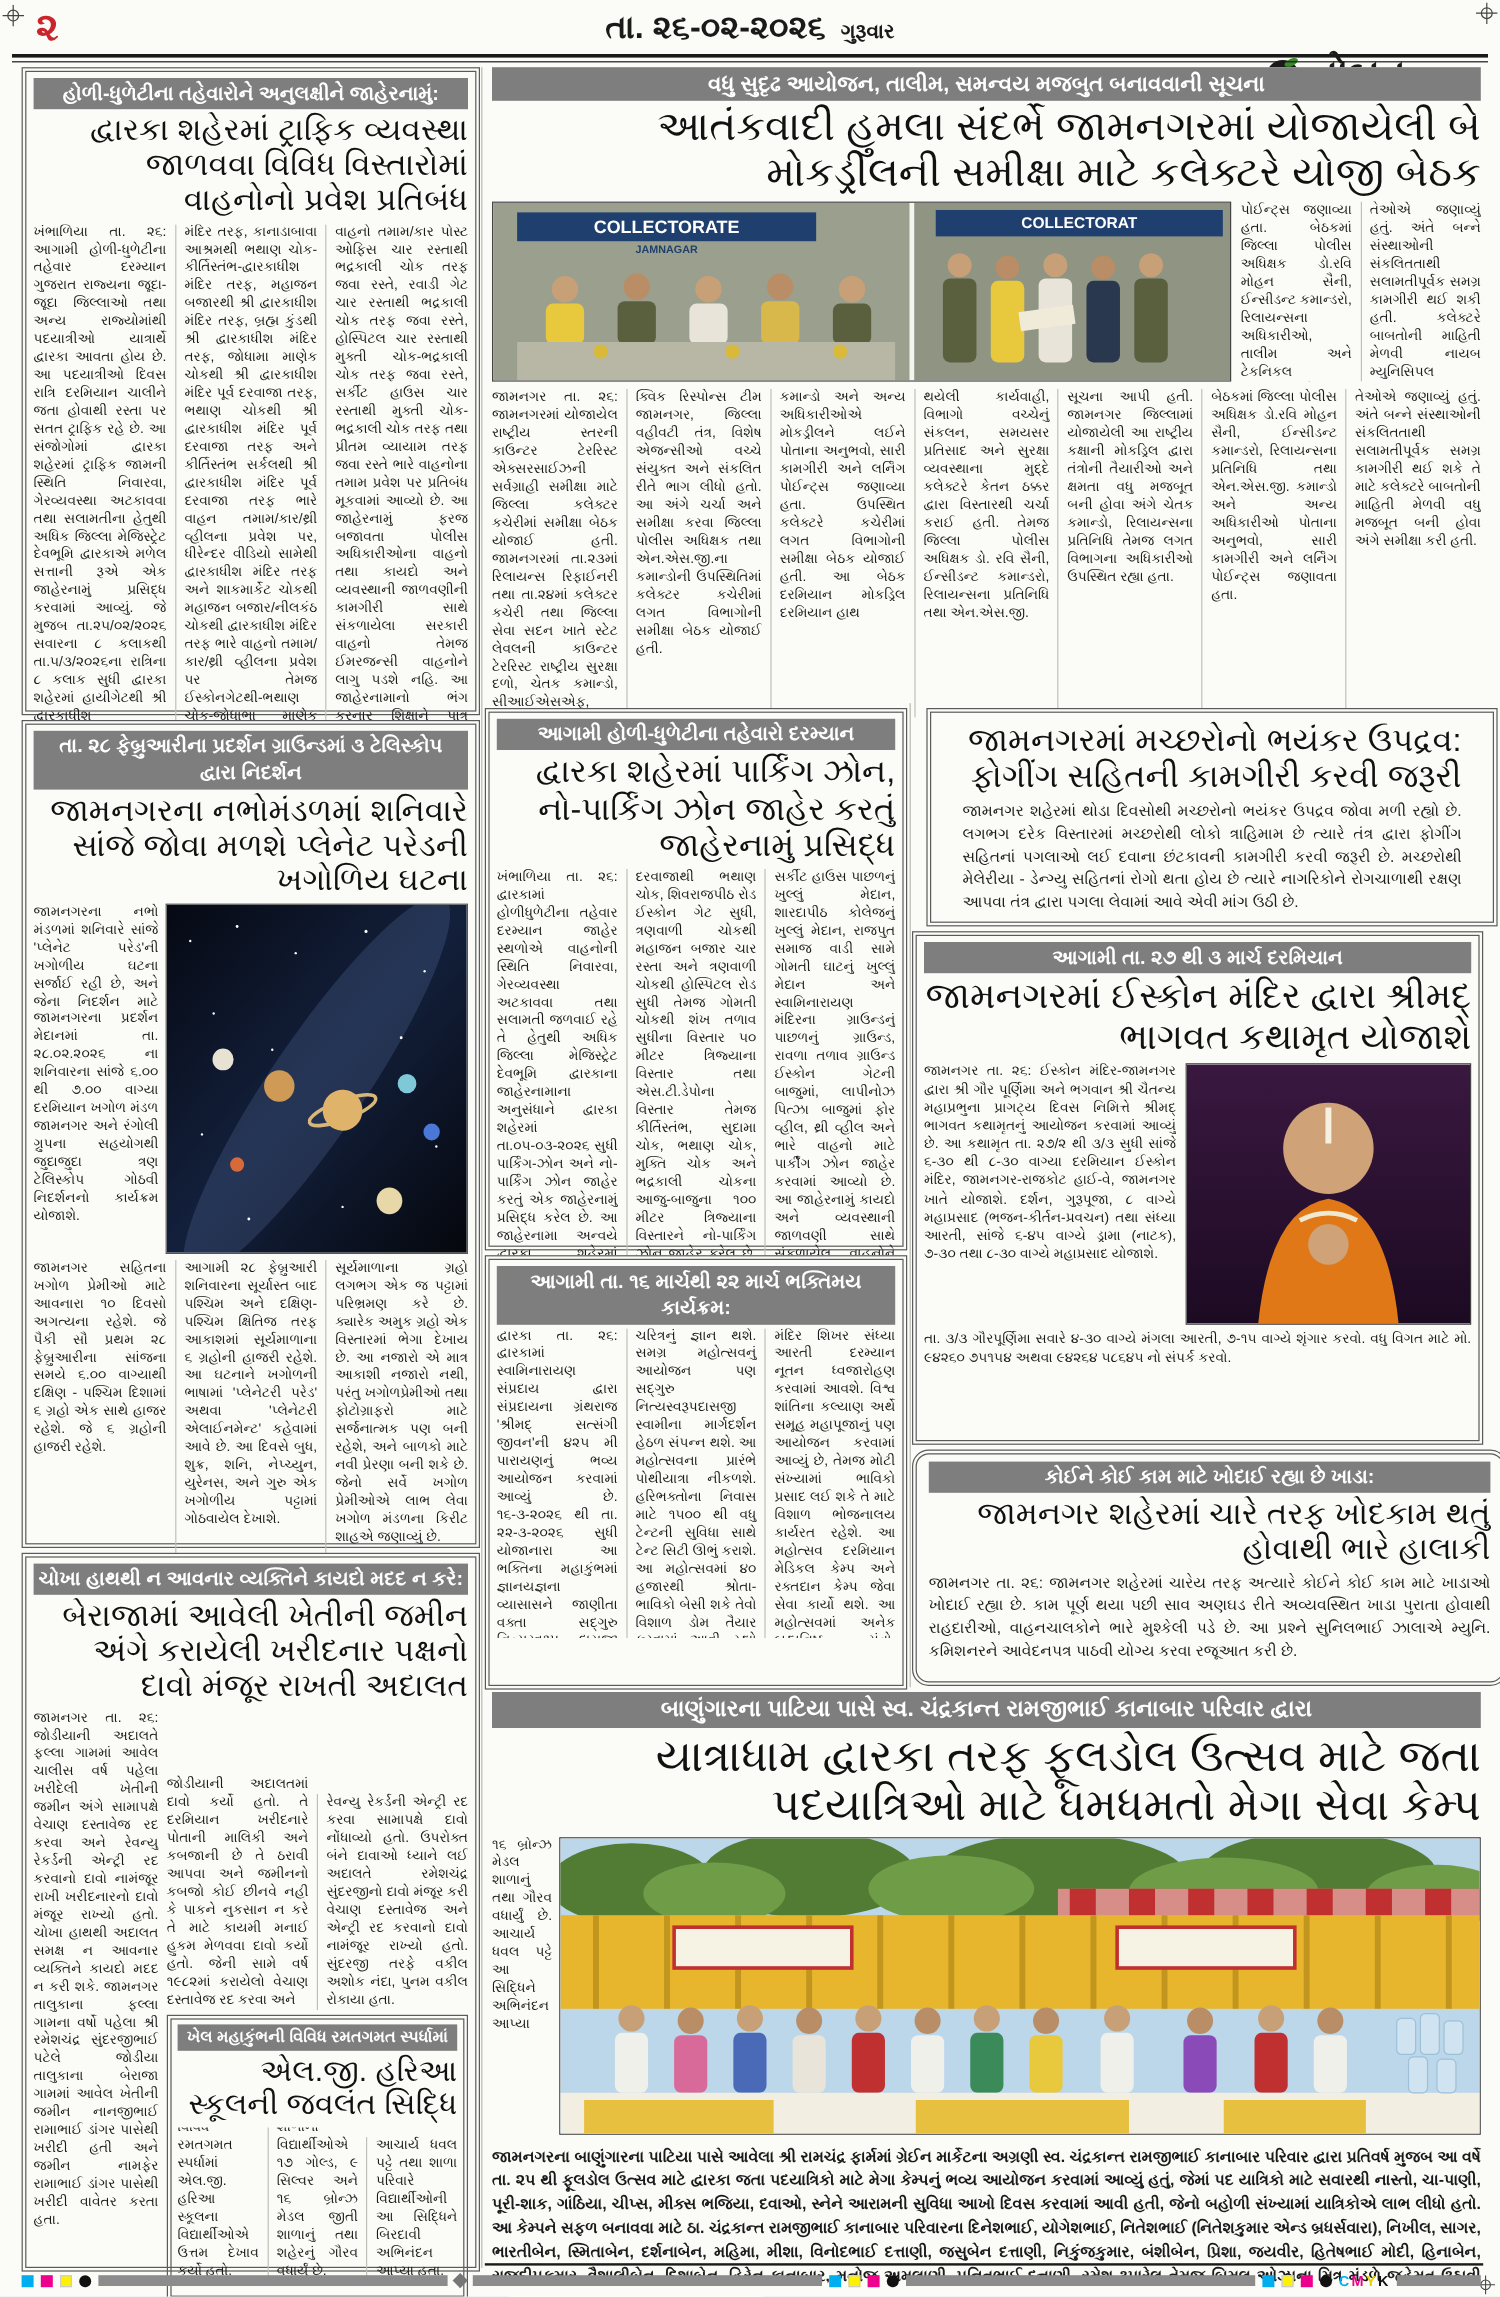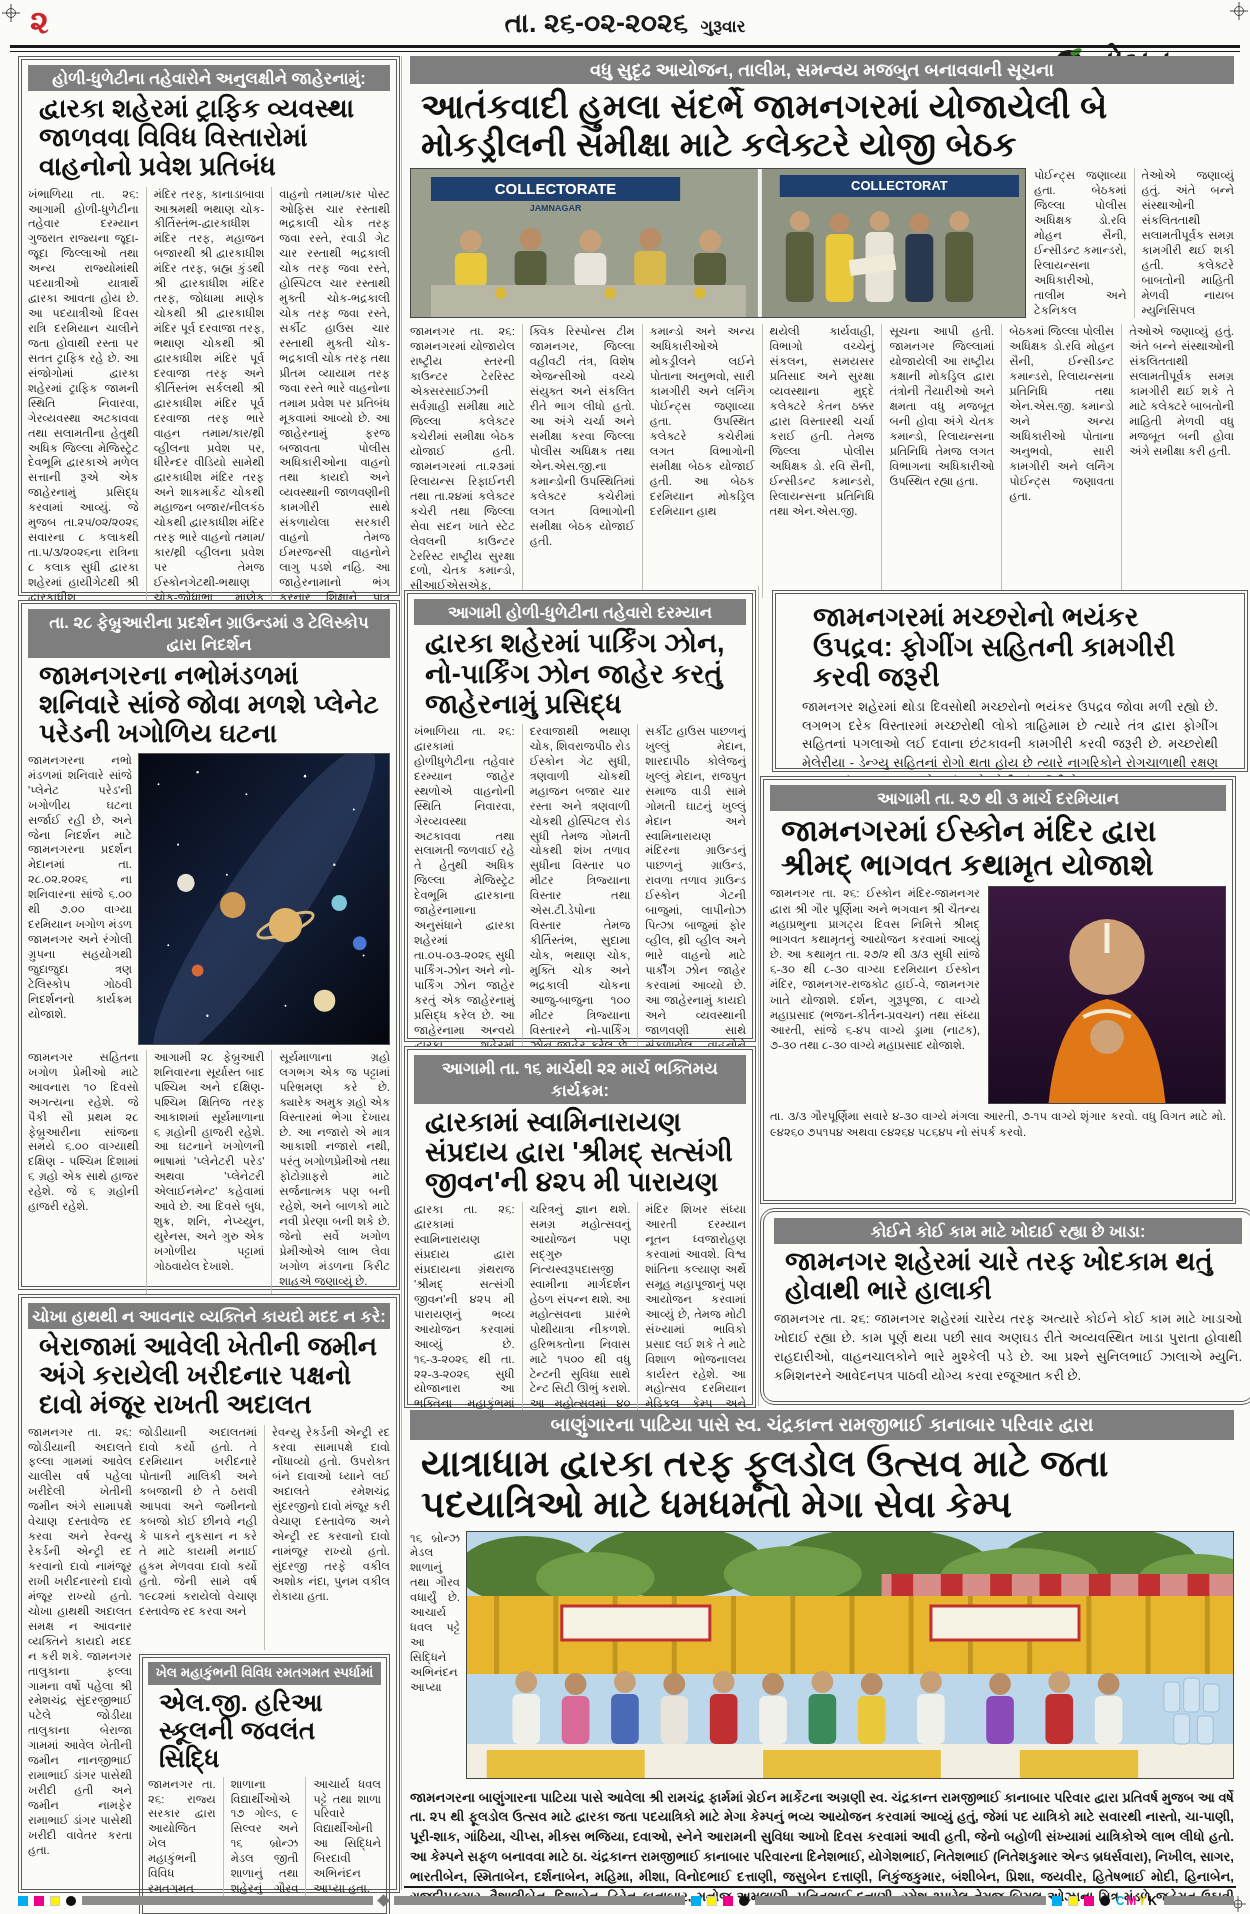--- a/index.html
+++ b/index.html
@@ -17,21 +17,21 @@
   .mast-loc { font-size:12px; font-weight:bold; align-self:flex-end; margin-bottom:6px; }
   .ruleA { position:absolute; top:45px; left:10px; right:10px; border-top:3px solid #1a1a1a; }
   .ruleB { position:absolute; top:51px; left:10px; right:10px; border-top:1px solid #1a1a1a; }
   .reg { position:absolute; }
 
   
   .art { position:absolute; background:#fbfbf8; }
   .boxed { border:4px double #5a5a5a; padding:5px 6px; }
   .kicker { background:#7e7e7e; color:#fff; font-weight:bold; text-align:center;
             font-size:16.5px; line-height:1.35; padding:2px 4px; margin-bottom:3px; }
-  .hl { text-align:left; font-weight:bold; line-height:1.12; color:#111; margin:2px 11px 5px; }
+  .hl { text-align:right; font-weight:normal; line-height:1.12; color:#111; margin:2px 0 5px; }
   .hl26 { font-size:26px; } .hl27 { font-size:27px; } .hl30 { font-size:30px; }
   .hl34 { font-size:34px; } .hl38 { font-size:37px; }
   .body { font-size:11.5px; line-height:1.3; text-align:justify; overflow:hidden; }
   .cols { display:flex; gap:7px; }
   .cols > div { flex:1; min-width:0; }
   .ruled > div + div { border-left:1px solid #c0c0b8; padding-left:7px; }
   .b13 { font-size:13px; line-height:1.45; }
   .vrule { position:absolute; width:0; border-left:1px solid #b9b9b0; }
 
   
@@ -41,21 +41,21 @@
   #art-planet { left:18px; top:600px; width:382px; height:690px; }
   .planet-mid { display:flex; gap:6px; height:292px; margin-bottom:5px; }
   .pm-left { width:104px; font-size:11.5px; line-height:1.3; text-align:justify; overflow:hidden; }
   .pm-img { flex:1; border:1px solid #555; }
   #art-planet .after { height:250px; }
 
   #art-court { left:18px; top:1294px; width:382px; height:599px; }
   .court-row { display:flex; gap:7px; height:492px; }
   .court-c1 { width:104px; font-size:11.5px; line-height:1.3; text-align:justify; overflow:hidden; }
   .court-right { flex:1; display:flex; flex-direction:column; min-width:0; }
-  .court-right .body { height:250px; margin-bottom:4px; }
+  .court-right .body { height:250px; margin-bottom:4px;align-items:flex-end; }
   #art-sports { position:static; border:4px double #5a5a5a; padding:4px 5px; flex:1; }
   #art-sports .kicker { font-size:13.5px; }
   #art-sports .hl { font-size:25px; }
   #art-sports .body { height:128px; }
 
   #art-mock { left:404px; top:56px; width:832px; height:530px; padding:0 2px 0 6px; }
   #art-mock .kicker { font-size:18px; }
   .mock-mid { display:flex; gap:8px; height:150px; margin:4px 0 6px; }
   .mock-photo { width:616px; border:1px solid #444; position:relative; overflow:hidden; }
   .mock-side { flex:1; }
@@ -293,21 +293,20 @@
     <h2 class="hl hl27">દ્વારકા શહેરમાં પાર્કિંગ ઝોન, નો-પાર્કિંગ ઝોન જાહેર કરતું જાહેરનામું પ્રસિદ્ધ</h2>
     <div class="cols ruled body">
       <div>ખંભાળિયા તા. ૨૬: દ્વારકામાં હોળીધુળેટીના તહેવાર દરમ્યાન જાહેર સ્થળોએ વાહનોની સ્થિતિ નિવારવા, ગેરવ્યવસ્થા અટકાવવા તથા સલામતી જળવાઈ રહે તે હેતુથી અધિક જિલ્લા મેજિસ્ટ્રેટ દેવભૂમિ દ્વારકાના જાહેરનામાના અનુસંધાને દ્વારકા શહેરમાં તા.૦૫-૦૩-૨૦૨૬ સુધી પાર્કિંગ-ઝોન અને નો-પાર્કિંગ ઝોન જાહેર કરતું એક જાહેરનામું પ્રસિદ્ધ કરેલ છે. આ જાહેરનામા અન્વયે દ્વારકા શહેરમાં તા.૨૫-૦૨-૨૦૨૬થી તા.૦૫-૦૩-૨૦૨૬ સુધી પૂર્વ દરવાજાથી જોધાભા માણેક અને પૂર્વ</div>
       <div>દરવાજાથી ભથાણ ચોક, શિવરાજપીઠ રોડ ઈસ્કોન ગેટ સુધી, ત્રણવાળી ચોકથી મહાજન બજાર ચાર રસ્તા અને ત્રણવાળી ચોકથી હોસ્પિટલ રોડ સુધી તેમજ ગોમતી ચોકથી શંખ તળાવ સુધીના વિસ્તાર ૫૦ મીટર ત્રિજ્યાના વિસ્તાર તથા એસ.ટી.ડેપોના વિસ્તાર તેમજ કીર્તિસ્તંભ, સુદામા ચોક, ભથાણ ચોક, મુક્તિ ચોક અને ભદ્રકાલી ચોકના આજુ-બાજુના ૧૦૦ મીટર ત્રિજ્યાના વિસ્તારને નો-પાર્કિંગ ઝોન જાહેર કરેલ છે. જ્યારે હાયીગેટ પાર્કિંગ.</div>
       <div>સર્કીટ હાઉસ પાછળનું ખુલ્લું મેદાન, શારદાપીઠ કોલેજનું ખુલ્લું મેદાન, રાજપુત સમાજ વાડી સામે ગોમતી ઘાટનું ખુલ્લું મેદાન અને સ્વામિનારાયણ મંદિરના ગ્રાઉન્ડનું પાછળનું ગ્રાઉન્ડ, રાવળા તળાવ ગ્રાઉન્ડ ઈસ્કોન ગેટની બાજુમાં, લાપીનોઝ પિત્ઝા બાજુમાં ફોર વ્હીલ, થ્રી વ્હીલ અને ભારે વાહનો માટે પાર્કીંગ ઝોન જાહેર કરવામાં આવ્યો છે. આ જાહેરનામું કાયદો અને વ્યવસ્થાની જાળવણી સાથે સંકળાયેલ વાહનોને લાગુ પડશે નહીં. આ જાહેરનામાનો ભંગ કરનાર શિક્ષાને પાત્ર ઠરશે.</div>
     </div>
   </section>
 
   <section class="art boxed" id="art-swami">
     <div class="kicker">આગામી તા. ૧૬ માર્ચથી ૨૨ માર્ચ ભક્તિમય કાર્યક્રમ:</div>
-    <h2 class="hl hl27">દ્વારકામાં સ્વામિનારાયણ સંપ્રદાય દ્વારા 'શ્રીમદ્ સત્સંગી જીવન'ની ૪૨૫ મી પારાયણ</h2>
     <div class="cols ruled body">
       <div>દ્વારકા તા. ૨૬: દ્વારકામાં સ્વામિનારાયણ સંપ્રદાય દ્વારા સંપ્રદાયના ગ્રંથરાજ 'શ્રીમદ્ સત્સંગી જીવન'ની ૪૨૫ મી પારાયણનું ભવ્ય આયોજન કરવામાં આવ્યું છે. ૧૬-૩-૨૦૨૬ થી તા. ૨૨-૩-૨૦૨૬ સુધી યોજાનારા આ ભક્તિના મહાકુંભમાં જ્ઞાનયજ્ઞના વ્યાસાસને જાણીતા વક્તા સદ્ગુરુ નિત્યસ્વરૂપ દાસજી સ્વામી બિરાજશે. દ્વારકાનો મહિમા અને ભગવાન સ્વામિનારાયણના દિવ્ય</div>
       <div>ચરિત્રનું જ્ઞાન થશે. સમગ્ર મહોત્સવનું આયોજન પણ સદ્ગુરુ નિત્યસ્વરૂપદાસજી સ્વામીના માર્ગદર્શન હેઠળ સંપન્ન થશે. આ મહોત્સવના પ્રારંભે પોથીયાત્રા નીકળશે. હરિભક્તોના નિવાસ માટે ૧૫૦૦ થી વધુ ટેન્ટની સુવિધા સાથે ટેન્ટ સિટી ઊભું કરાશે. આ મહોત્સવમાં ૪૦ હજારથી શ્રોતા-ભાવિકો બેસી શકે તેવો વિશાળ ડોમ તૈયાર કરવામાં આવી રહ્યો છે. મહોત્સવ નિમિત્તે દ્વારકાધીશ</div>
       <div>મંદિર શિખર સંધ્યા આરતી દરમ્યાન નૂતન ધ્વજારોહણ કરવામાં આવશે. વિશ્વ શાંતિના કલ્યાણ અર્થે સમૂહ મહાપૂજાનું પણ આયોજન કરવામાં આવ્યું છે, તેમજ મોટી સંખ્યામાં ભાવિકો પ્રસાદ લઈ શકે તે માટે વિશાળ ભોજનાલય કાર્યરત રહેશે. આ મહોત્સવ દરમિયાન મેડિકલ કેમ્પ અને રક્તદાન કેમ્પ જેવા સેવા કાર્યો થશે. આ મહોત્સવમાં અનેક બ્રહ્મનિષ્ઠ સંતો, સામાજિક-રાજકીય ક્ષેત્રના મહાનુભાવો ઉપસ્થિત રહેશે.</div>
     </div>
   </section>
 
   <section class="art boxed" id="art-mosquito">
     <h2 class="hl hl27">જામનગરમાં મચ્છરોનો ભયંકર ઉપદ્રવ: ફોગીંગ સહિતની કામગીરી કરવી જરૂરી</h2>
     <div class="body b13">જામનગર શહેરમાં થોડા દિવસોથી મચ્છરોનો ભયંકર ઉપદ્રવ જોવા મળી રહ્યો છે. લગભગ દરેક વિસ્તારમાં મચ્છરોથી લોકો ત્રાહિમામ છે ત્યારે તંત્ર દ્વારા ફોગીંગ સહિતનાં પગલાઓ લઈ દવાના છંટકાવની કામગીરી કરવી જરૂરી છે. મચ્છરોથી મેલેરીયા - ડેન્ગ્યુ સહિતનાં રોગો થતા હોય છે ત્યારે નાગરિકોને રોગચાળાથી રક્ષણ આપવા તંત્ર દ્વારા પગલા લેવામાં આવે એવી માંગ ઉઠી છે.</div>

